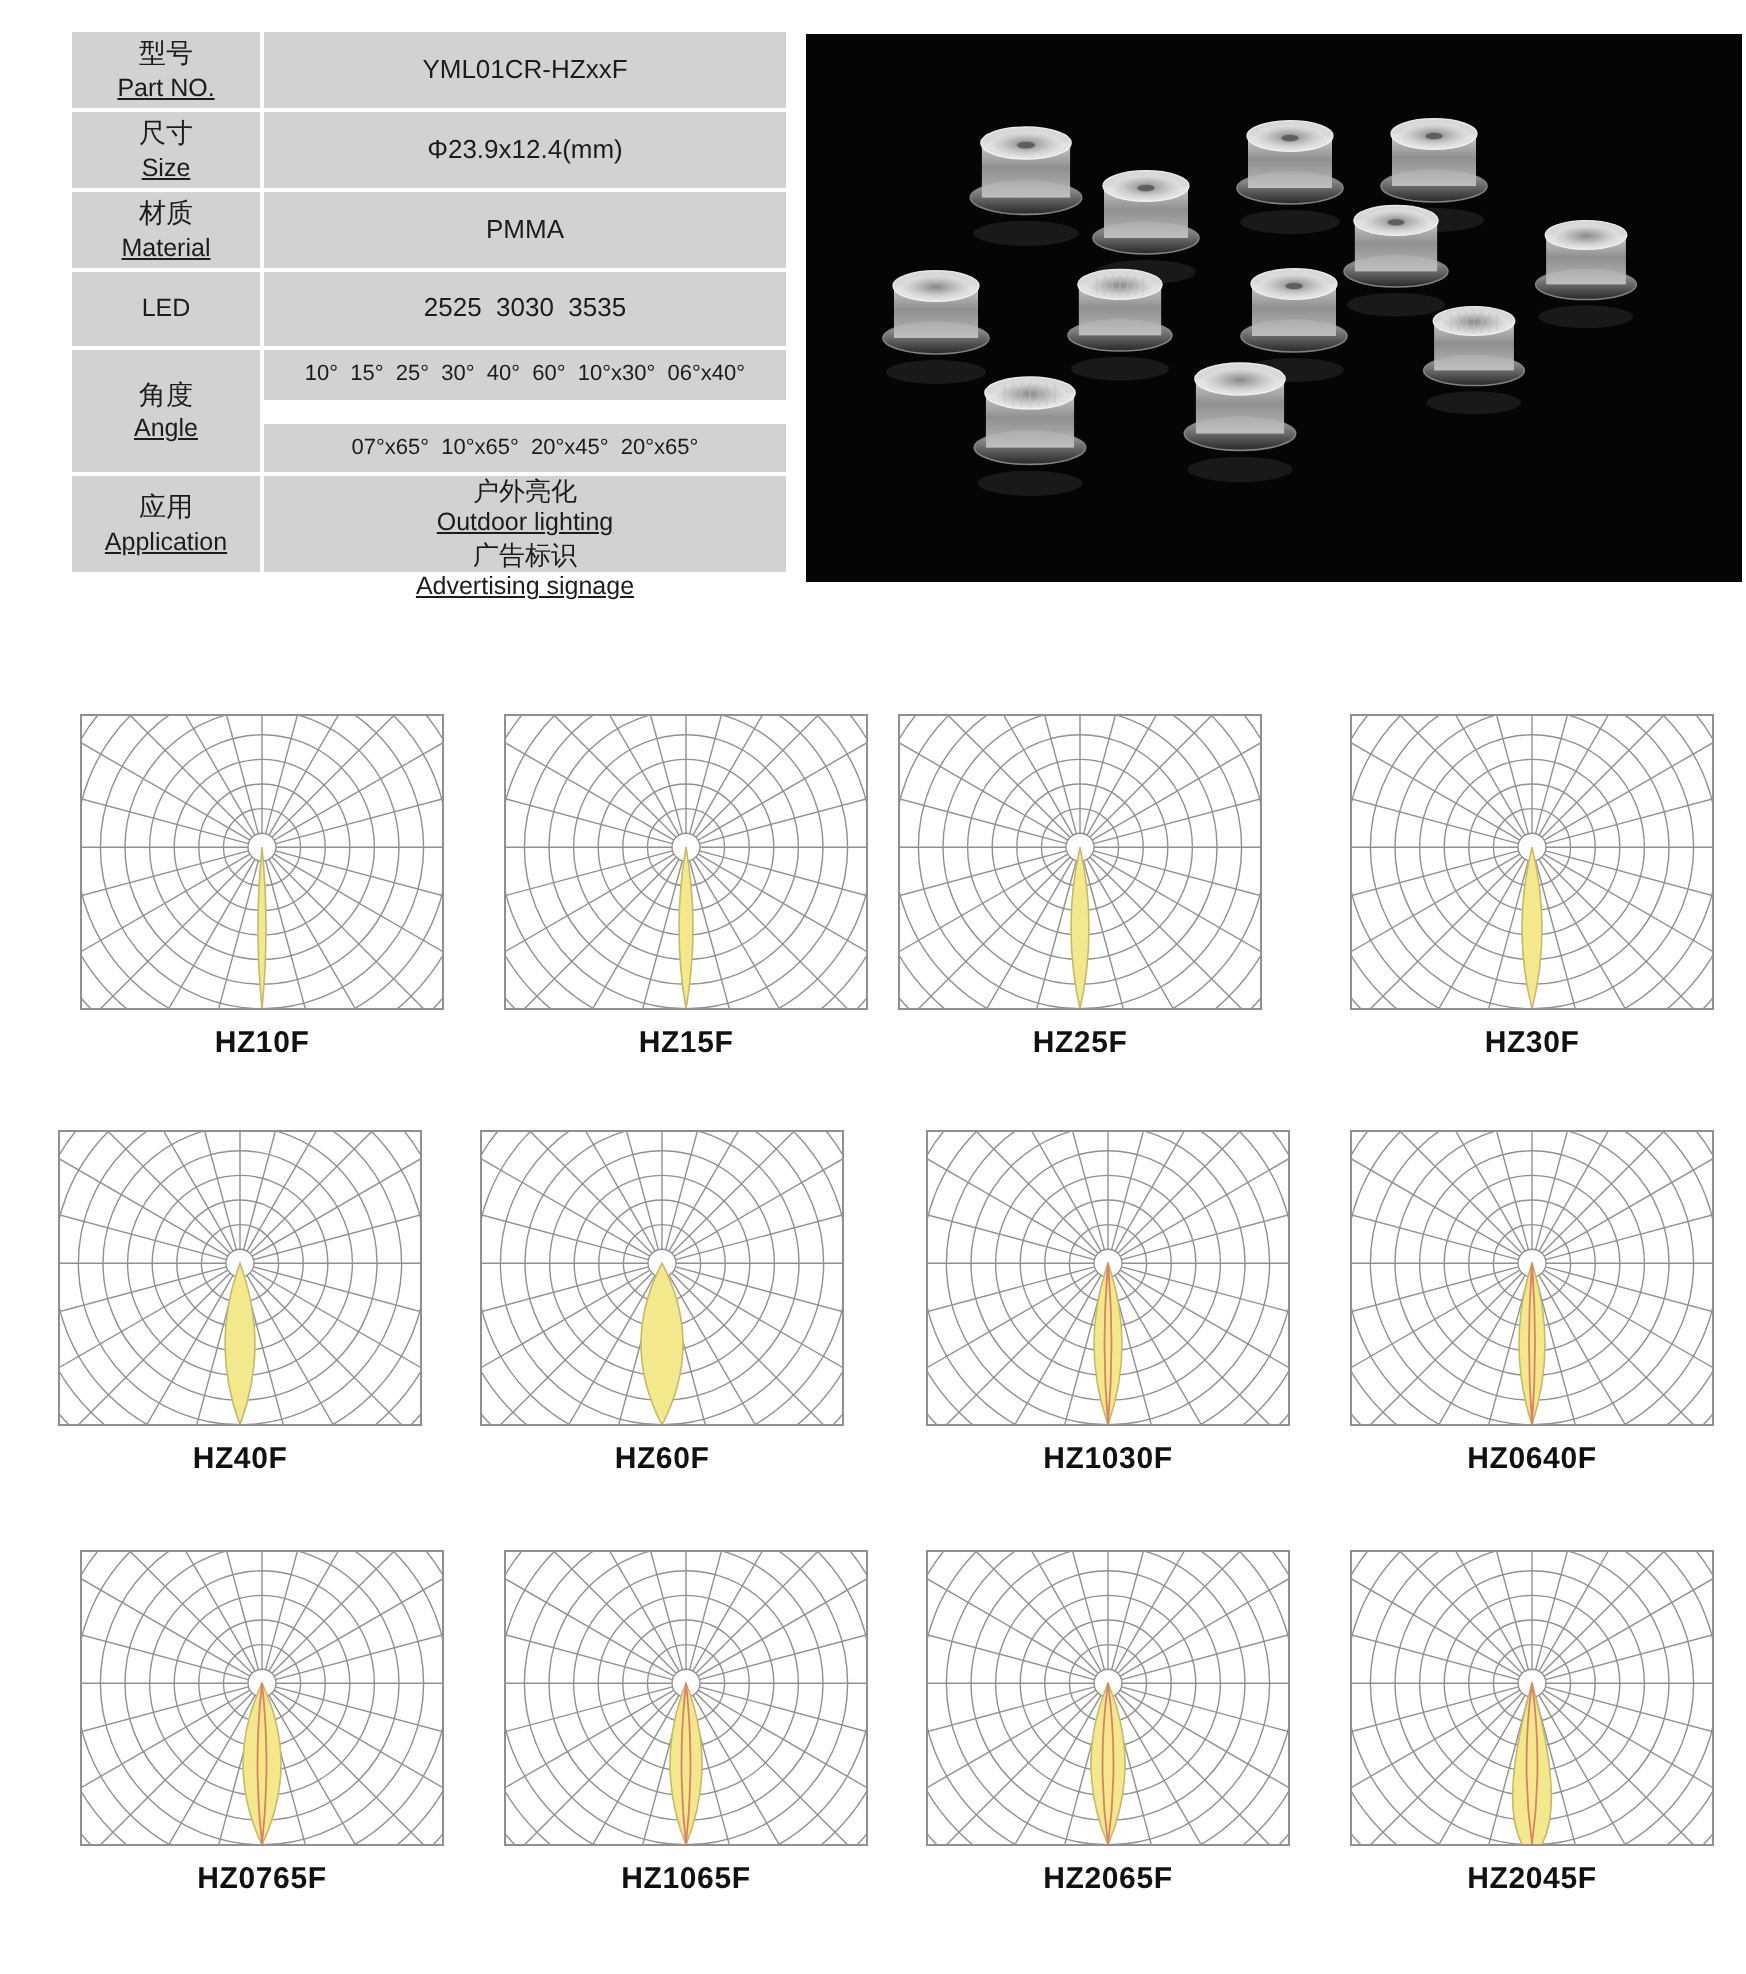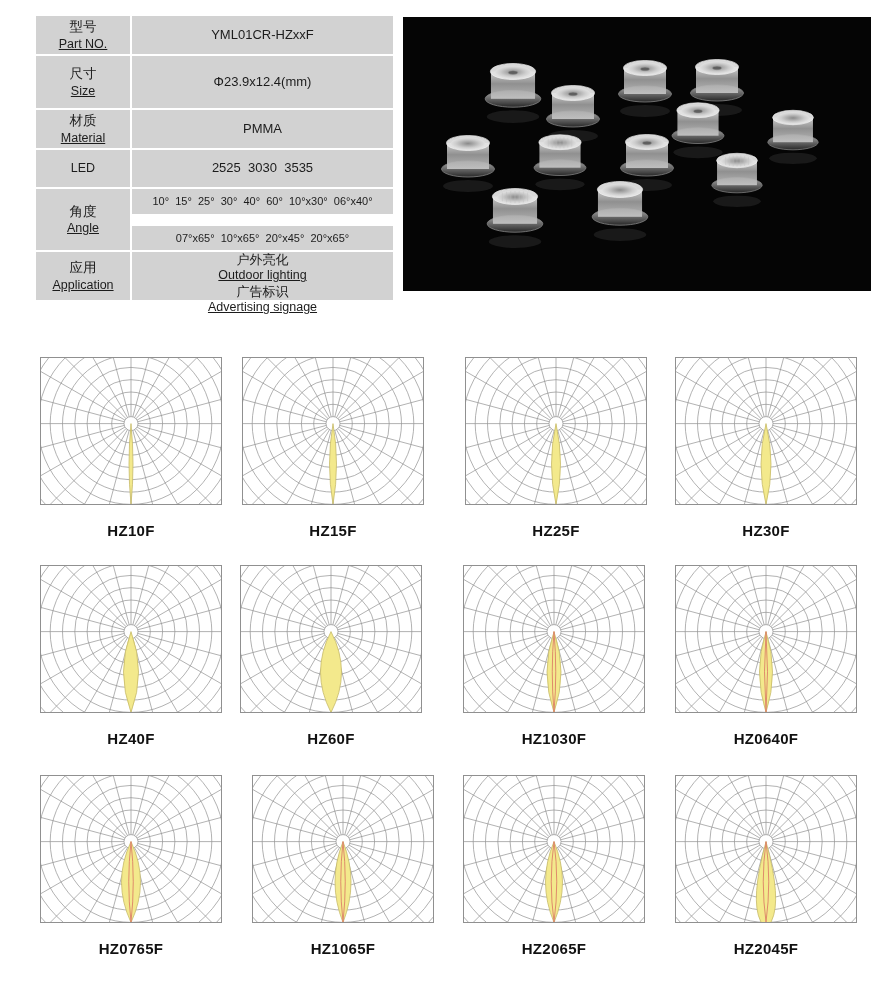--- a/index.html
+++ b/index.html
@@ -21,40 +21,40 @@
   .app-row{justify-content:space-evenly;align-items:center;}
   .app-col{display:flex;flex-direction:column;align-items:center;line-height:1.25;}
   .app-col .zh{font-size:13px;}
   .app-col .en{font-size:12.5px;}
 
   
   .photo{position:absolute;left:403px;top:17px;width:468px;height:274px;}
 
   
   .polar-cell{position:absolute;width:182px;text-align:center;}
-  .polar-label{margin-top:13px;font-weight:bold;font-size:15px;letter-spacing:.3px;color:#111;}
+  .polar-label{margin-top:3px;font-weight:bold;font-size:15px;letter-spacing:.3px;color:#111;}
 </style>
 </head>
 <body>
 
 <div class="page">
 
   <div class="spec-table">
 
     <div class="spec-row" style="height:38px">
       <div class="cell label-cell">
         <span class="zh">型号</span>
         <span class="en">Part NO.</span>
       </div>
       <div class="cell value-cell">
         <span class="val">YML01CR-HZxxF</span>
       </div>
     </div>
 
-    <div class="spec-row" style="height:52px">
+    <div class="spec-row" style="height:38px">
       <div class="cell label-cell">
         <span class="zh">尺寸</span>
         <span class="en">Size</span>
       </div>
       <div class="cell value-cell">
         <span class="val">Φ23.9x12.4(mm)</span>
       </div>
     </div>
 
     <div class="spec-row" style="height:38px">
@@ -278,21 +278,21 @@
             <line x1="94.5" y1="60.537822173508935" x2="221.00000000000003" y2="-158.56660498395405"></line>
             <line x1="95.94974746830583" y1="61.65025253169418" x2="274.8477631085023" y2="-117.24776310850238"></line>
             <line x1="97.06217782649107" y1="63.10000000000001" x2="316.166604983954" y2="-63.400000000000105"></line>
             <line x1="97.76148078402348" y1="64.78826668428236" x2="342.1407148351577" y2="-0.692951726655366"></line>
           </g>
           <g clip-path="url(#clip0)">
             <path d="M 91 66.60000000000001 Q 95 107.05000000000001 91 147.5 Q 87 107.05000000000001 91 66.60000000000001 Z" fill="#f3e98c" stroke="#c6ba68" stroke-width="0.8"></path>
           </g>
           <rect x="0.5" y="0.5" width="181" height="147" fill="none" stroke="#909090" stroke-width="1"></rect>
         </svg><div class="polar-label">HZ10F</div></div>
-      <div class="polar-cell" style="left: 242px; top: 357px;"><svg width="182" height="148" viewBox="0 0 182 148">
+      <div class="polar-cell" style="left: 252px; top: 357px;"><svg width="182" height="148" viewBox="0 0 182 148">
           <defs>
             <clipPath id="clip1">
               <rect x="0" y="0" width="182" height="148"></rect>
             </clipPath>
           </defs>
           <g clip-path="url(#clip1)" stroke="#909090" stroke-width="0.7" fill="none">
             <circle cx="91" cy="66.60000000000001" r="7"></circle>
             <circle cx="91" cy="66.60000000000001" r="19.3"></circle>
             <circle cx="91" cy="66.60000000000001" r="31.6"></circle>
             <circle cx="91" cy="66.60000000000001" r="43.900000000000006"></circle>
@@ -325,21 +325,21 @@
             <line x1="94.5" y1="60.537822173508935" x2="221.00000000000003" y2="-158.56660498395405"></line>
             <line x1="95.94974746830583" y1="61.65025253169418" x2="274.8477631085023" y2="-117.24776310850238"></line>
             <line x1="97.06217782649107" y1="63.10000000000001" x2="316.166604983954" y2="-63.400000000000105"></line>
             <line x1="97.76148078402348" y1="64.78826668428236" x2="342.1407148351577" y2="-0.692951726655366"></line>
           </g>
           <g clip-path="url(#clip1)">
             <path d="M 91 66.60000000000001 Q 98 107.05000000000001 91 147.5 Q 84 107.05000000000001 91 66.60000000000001 Z" fill="#f3e98c" stroke="#c6ba68" stroke-width="0.8"></path>
           </g>
           <rect x="0.5" y="0.5" width="181" height="147" fill="none" stroke="#909090" stroke-width="1"></rect>
         </svg><div class="polar-label">HZ15F</div></div>
-      <div class="polar-cell" style="left: 465px; top: 357px;"><svg width="182" height="148" viewBox="0 0 182 148">
+      <div class="polar-cell" style="left: 449px; top: 357px;"><svg width="182" height="148" viewBox="0 0 182 148">
           <defs>
             <clipPath id="clip2">
               <rect x="0" y="0" width="182" height="148"></rect>
             </clipPath>
           </defs>
           <g clip-path="url(#clip2)" stroke="#909090" stroke-width="0.7" fill="none">
             <circle cx="91" cy="66.60000000000001" r="7"></circle>
             <circle cx="91" cy="66.60000000000001" r="19.3"></circle>
             <circle cx="91" cy="66.60000000000001" r="31.6"></circle>
             <circle cx="91" cy="66.60000000000001" r="43.900000000000006"></circle>
@@ -419,21 +419,21 @@
             <line x1="94.5" y1="60.537822173508935" x2="221.00000000000003" y2="-158.56660498395405"></line>
             <line x1="95.94974746830583" y1="61.65025253169418" x2="274.8477631085023" y2="-117.24776310850238"></line>
             <line x1="97.06217782649107" y1="63.10000000000001" x2="316.166604983954" y2="-63.400000000000105"></line>
             <line x1="97.76148078402348" y1="64.78826668428236" x2="342.1407148351577" y2="-0.692951726655366"></line>
           </g>
           <g clip-path="url(#clip3)">
             <path d="M 91 66.60000000000001 Q 101 107.05000000000001 91 147.5 Q 81 107.05000000000001 91 66.60000000000001 Z" fill="#f3e98c" stroke="#c6ba68" stroke-width="0.8"></path>
           </g>
           <rect x="0.5" y="0.5" width="181" height="147" fill="none" stroke="#909090" stroke-width="1"></rect>
         </svg><div class="polar-label">HZ30F</div></div>
-      <div class="polar-cell" style="left: 40px; top: 565px;"><svg width="182" height="148" viewBox="0 0 182 148">
+      <div class="polar-cell" style="left: 29px; top: 565px;"><svg width="182" height="148" viewBox="0 0 182 148">
           <defs>
             <clipPath id="clip4">
               <rect x="0" y="0" width="182" height="148"></rect>
             </clipPath>
           </defs>
           <g clip-path="url(#clip4)" stroke="#909090" stroke-width="0.7" fill="none">
             <circle cx="91" cy="66.60000000000001" r="7"></circle>
             <circle cx="91" cy="66.60000000000001" r="19.3"></circle>
             <circle cx="91" cy="66.60000000000001" r="31.6"></circle>
             <circle cx="91" cy="66.60000000000001" r="43.900000000000006"></circle>

